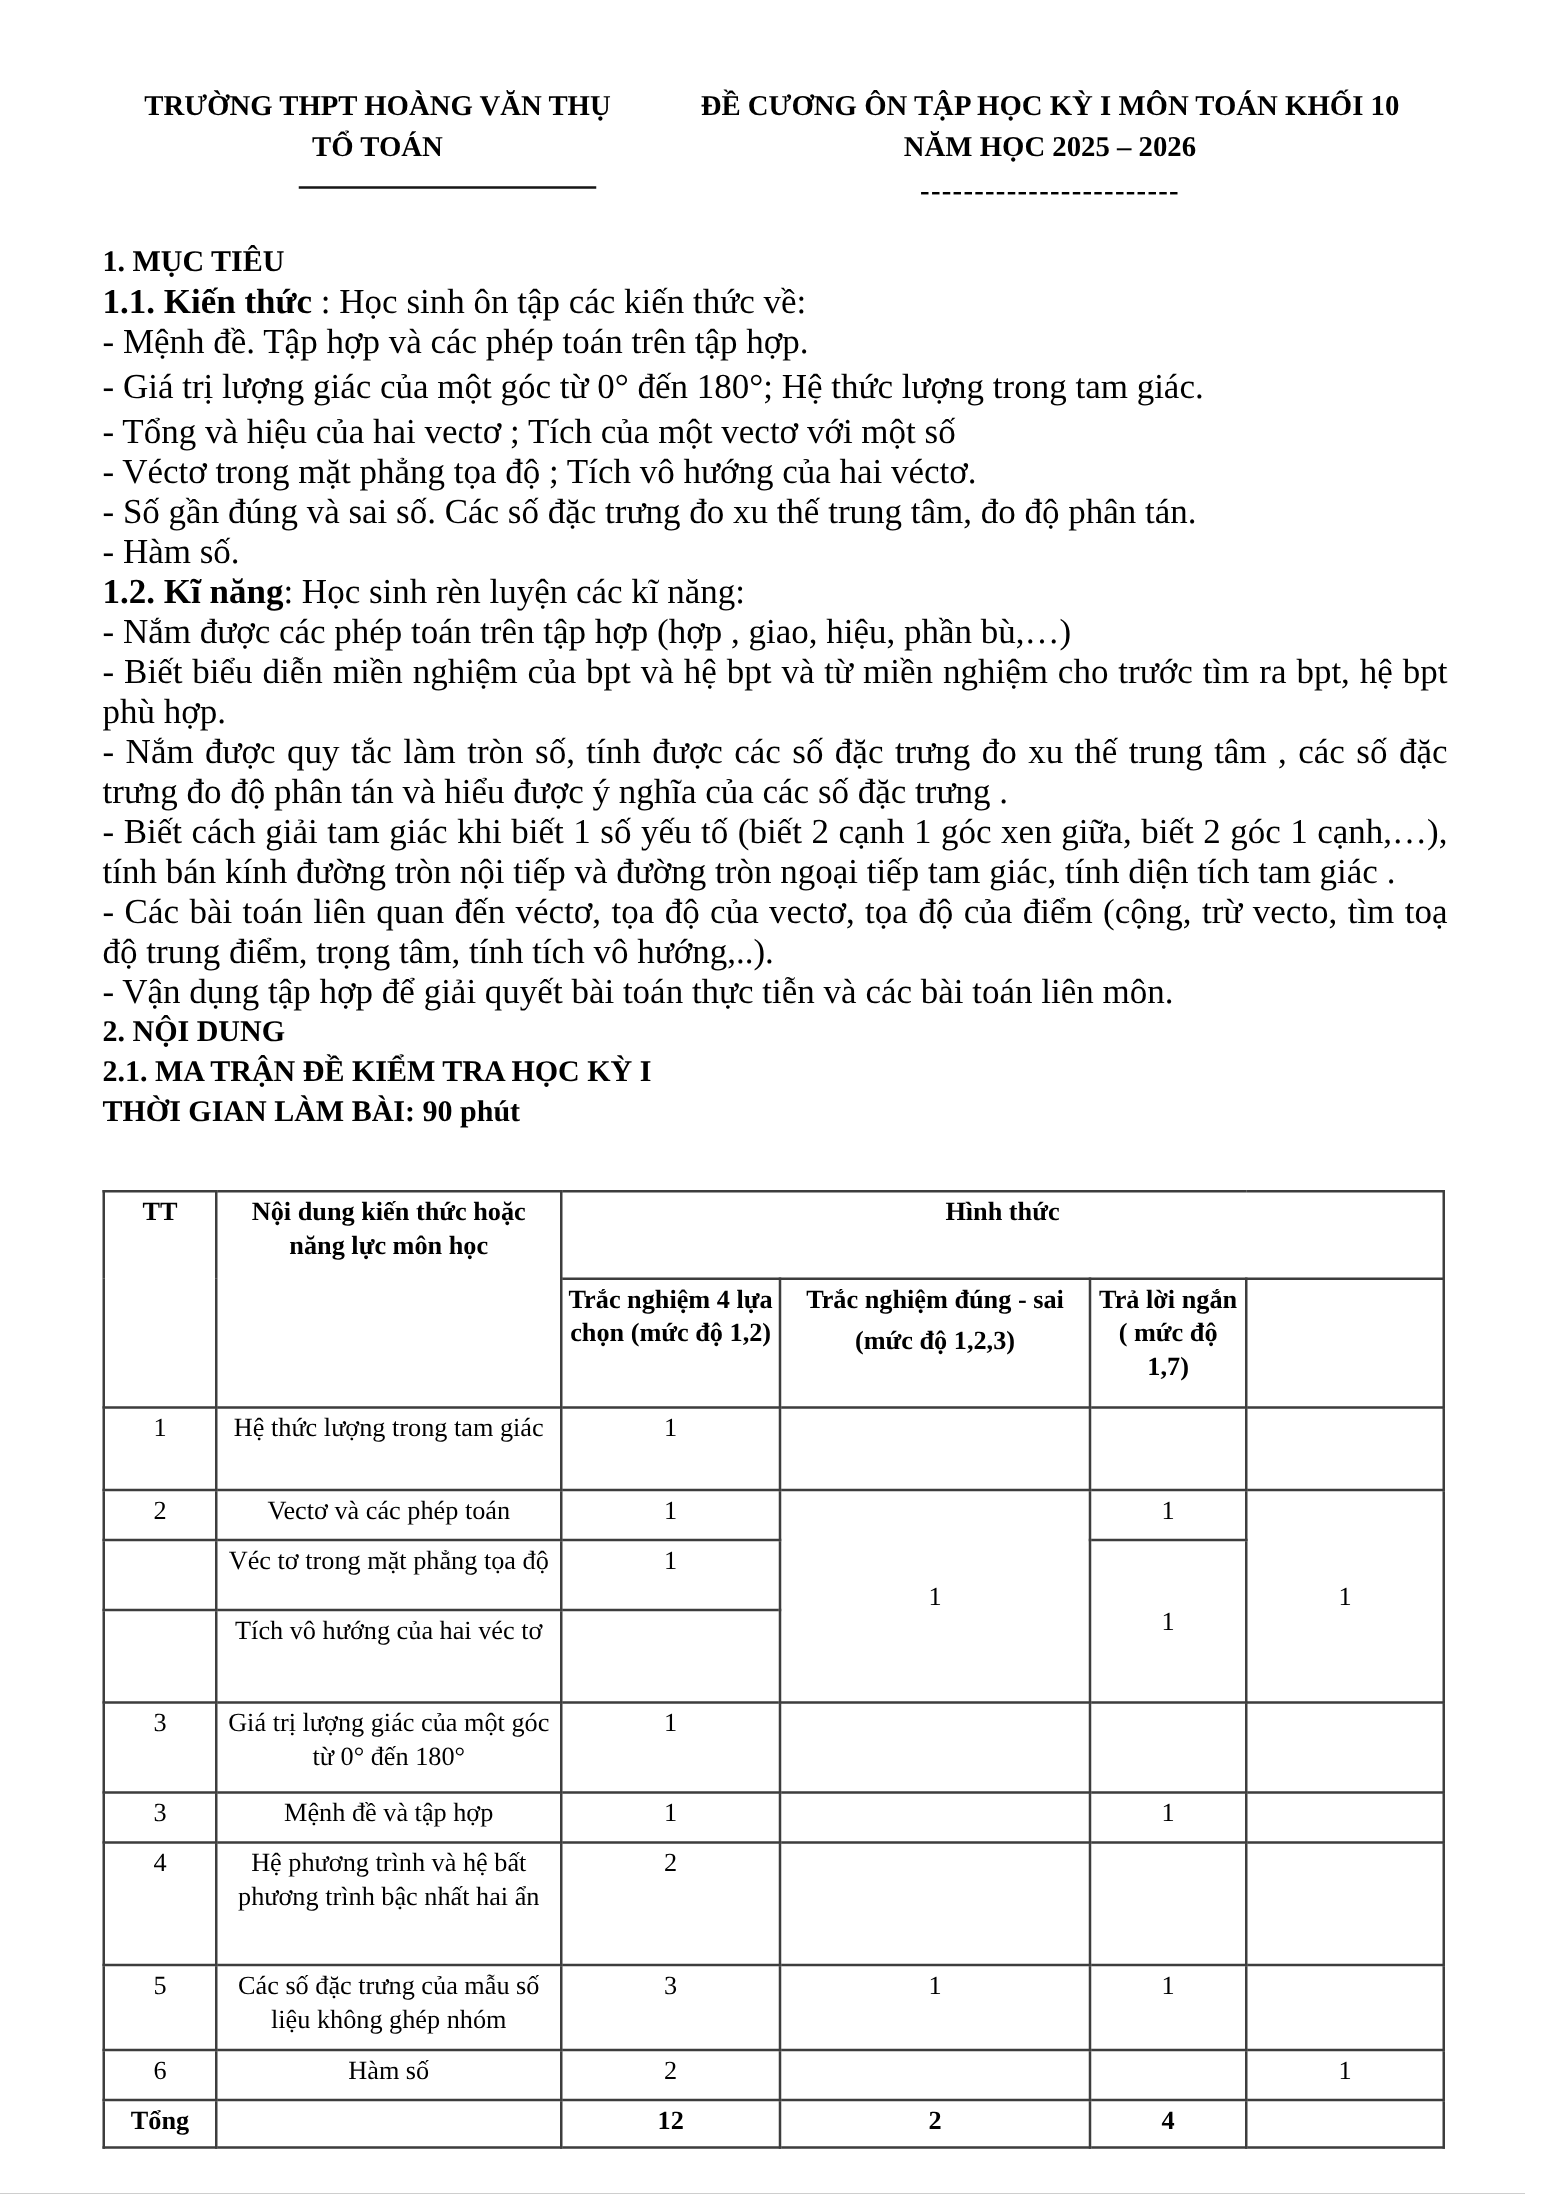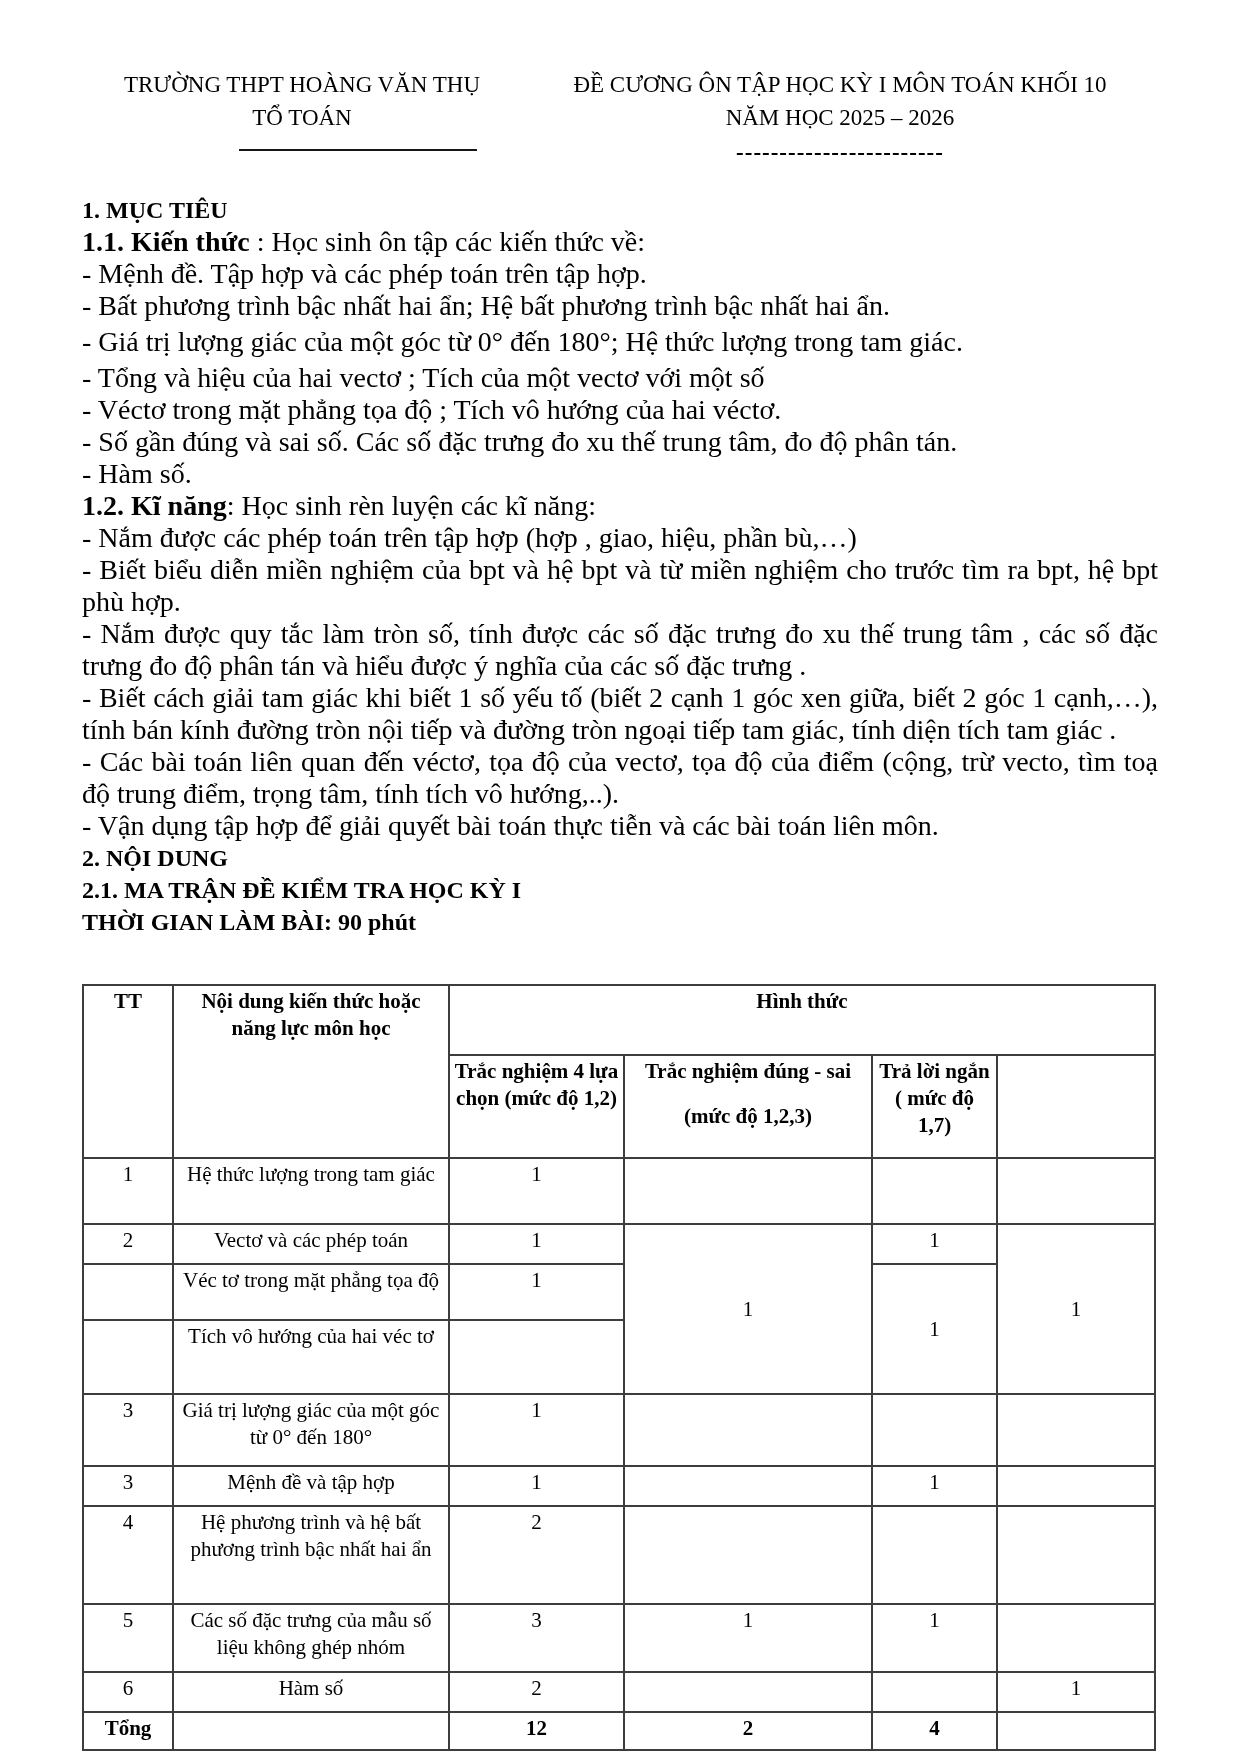--- a/index.html
+++ b/index.html
@@ -13,21 +13,21 @@
     color: #000;
     box-sizing: border-box;
     padding: 68px 83px 0 82px;
     overflow: hidden;
   }
 
   
   .doc-header { display: flex; }
   .hdr-left  { width: 440px; text-align: center; }
   .hdr-right { width: 636px; text-align: center; }
-  .hdr-line  { font-weight: normal; font-size: 23px; line-height: 33px; white-space: nowrap; }
+  .hdr-line  { font-weight: bold; font-size: 23px; line-height: 33px; white-space: nowrap; }
   .hdr-underline {
     width: 238px; height: 0;
     border-top: 2px solid #161616;
     margin: 15px 0 0 157px;
   }
   .hdr-dashes {
     font-weight: bold; font-size: 23px; line-height: 30px;
     letter-spacing: 1px; margin-top: 4px;
   }
 
@@ -51,21 +51,21 @@
     padding: 2px 4px;
     font-size: 21px;
     line-height: 27px;
     text-align: center;
     vertical-align: top;
     overflow: hidden;
   }
   table.matrix th { font-weight: bold; border-radius: 10px; }
   th.group-head { font-size: 22px; vertical-align: middle; }
   .vmid { vertical-align: middle !important; }
-  .sub-gap { margin-top: 18px; }
+  .sub-gap { margin-top: 6px; }
   td.total-label { text-align: left; font-weight: bold; font-size: 22px; vertical-align: middle; }
   td.total-num { font-weight: bold; vertical-align: middle; }
   tr.hr1 { height: 70px; }
   tr.hr2 { height: 103px; }
   tr.r1  { height: 66px; }
   tr.r2  { height: 40px; }
   tr.r3  { height: 56px; }
   tr.r4  { height: 74px; }
   tr.r5  { height: 72px; }
   tr.r6  { height: 40px; }
@@ -89,21 +89,20 @@
       <div class="hdr-line">ĐỀ CƯƠNG ÔN TẬP HỌC KỲ I MÔN TOÁN KHỐI 10</div>
       <div class="hdr-line">NĂM HỌC 2025 – 2026</div>
       <div class="hdr-dashes">------------------------</div>
     </div>
   </div>
 
   <div class="doc-body">
     <p class="head">1. MỤC TIÊU</p>
     <p class="center-run"><span class="bold">1.1. Kiến thức</span><span> : Học sinh ôn tập các kiến thức về:</span></p>
     <p>- Mệnh đề. Tập hợp và các phép toán trên tập hợp.</p>
-    <p>- Bất phương trình bậc nhất hai ẩn; Hệ bất phương trình bậc nhất hai ẩn.</p>
     <p class="roomy">- Giá trị lượng giác của một góc từ 0° đến 180°; Hệ thức lượng trong tam giác.</p>
     <p>- Tổng và hiệu của hai vectơ ; Tích của một vectơ với một số</p>
     <p>- Véctơ trong mặt phẳng tọa độ ; Tích vô hướng của hai véctơ.</p>
     <p>- Số gần đúng và sai số. Các số đặc trưng đo xu thế trung tâm, đo độ phân tán.</p>
     <p>- Hàm số.</p>
     <p class="center-run"><span class="bold">1.2. Kĩ năng</span><span>: Học sinh rèn luyện các kĩ năng:</span></p>
     <p>- Nắm được các phép toán trên tập hợp (hợp , giao, hiệu, phần bù,…)</p>
     <p>- Biết biểu diễn miền nghiệm của bpt và hệ bpt và từ miền nghiệm cho trước tìm ra bpt, hệ bpt phù hợp.</p>
     <p>- Nắm được quy tắc làm tròn số, tính được các số đặc trưng đo xu thế trung tâm , các số đặc trưng đo độ phân tán và hiểu được ý nghĩa của các số đặc trưng .</p>
     <p>- Biết cách giải tam giác khi biết 1 số yếu tố (biết 2 cạnh 1 góc xen giữa, biết 2 góc 1 cạnh,…), tính bán kính đường tròn nội tiếp và đường tròn ngoại tiếp tam giác, tính diện tích tam giác .</p>

